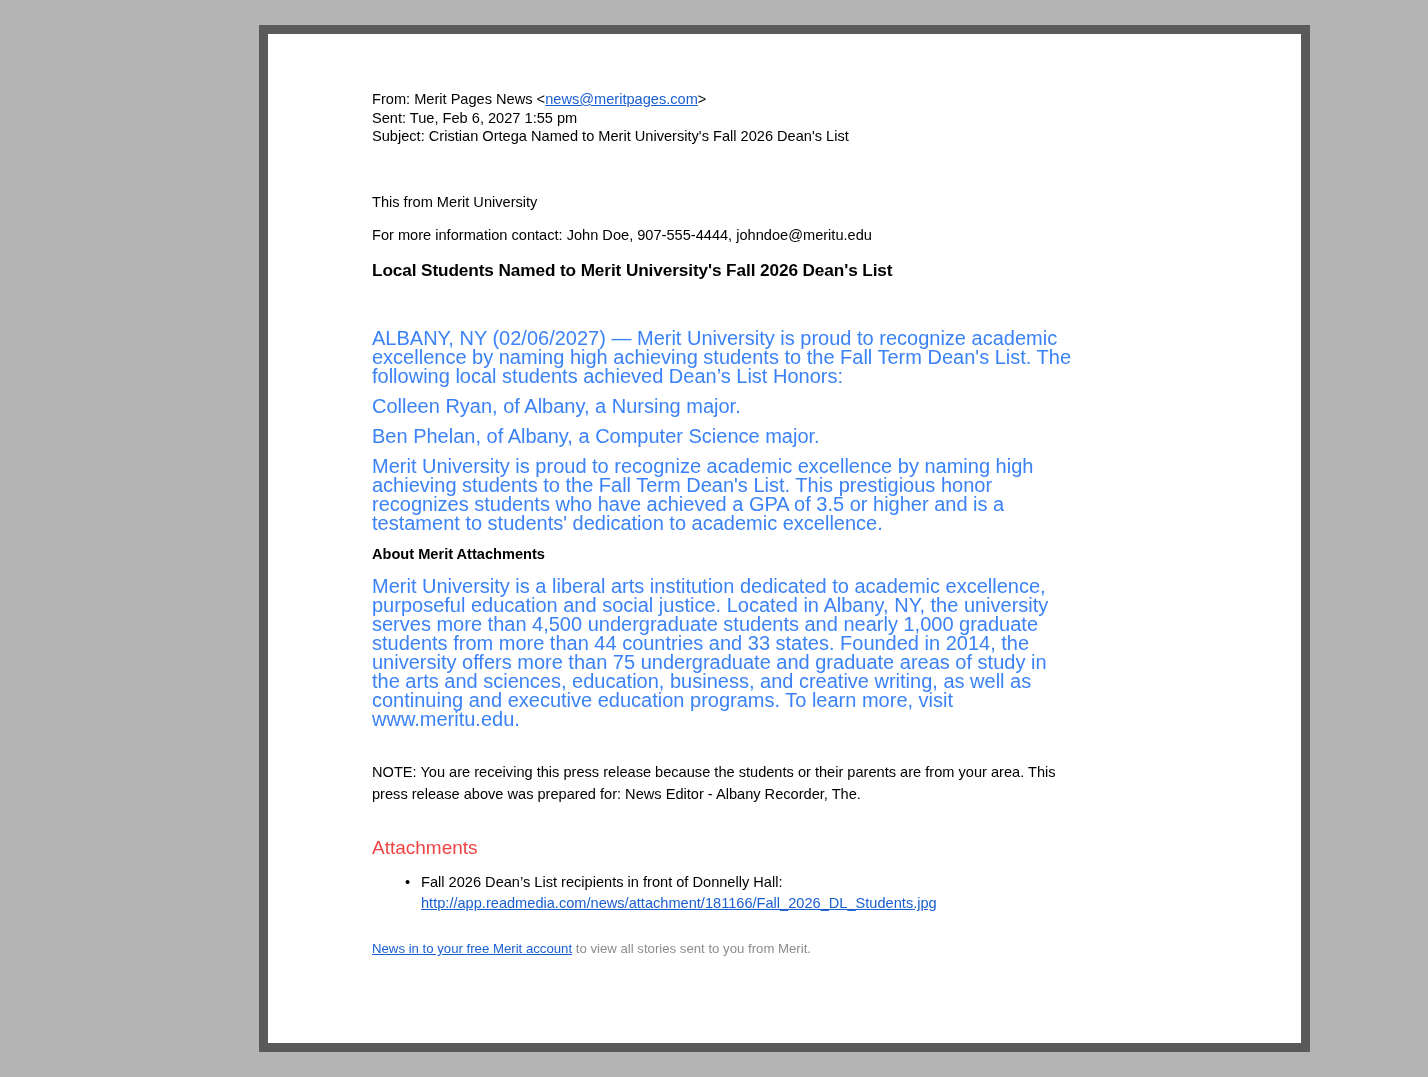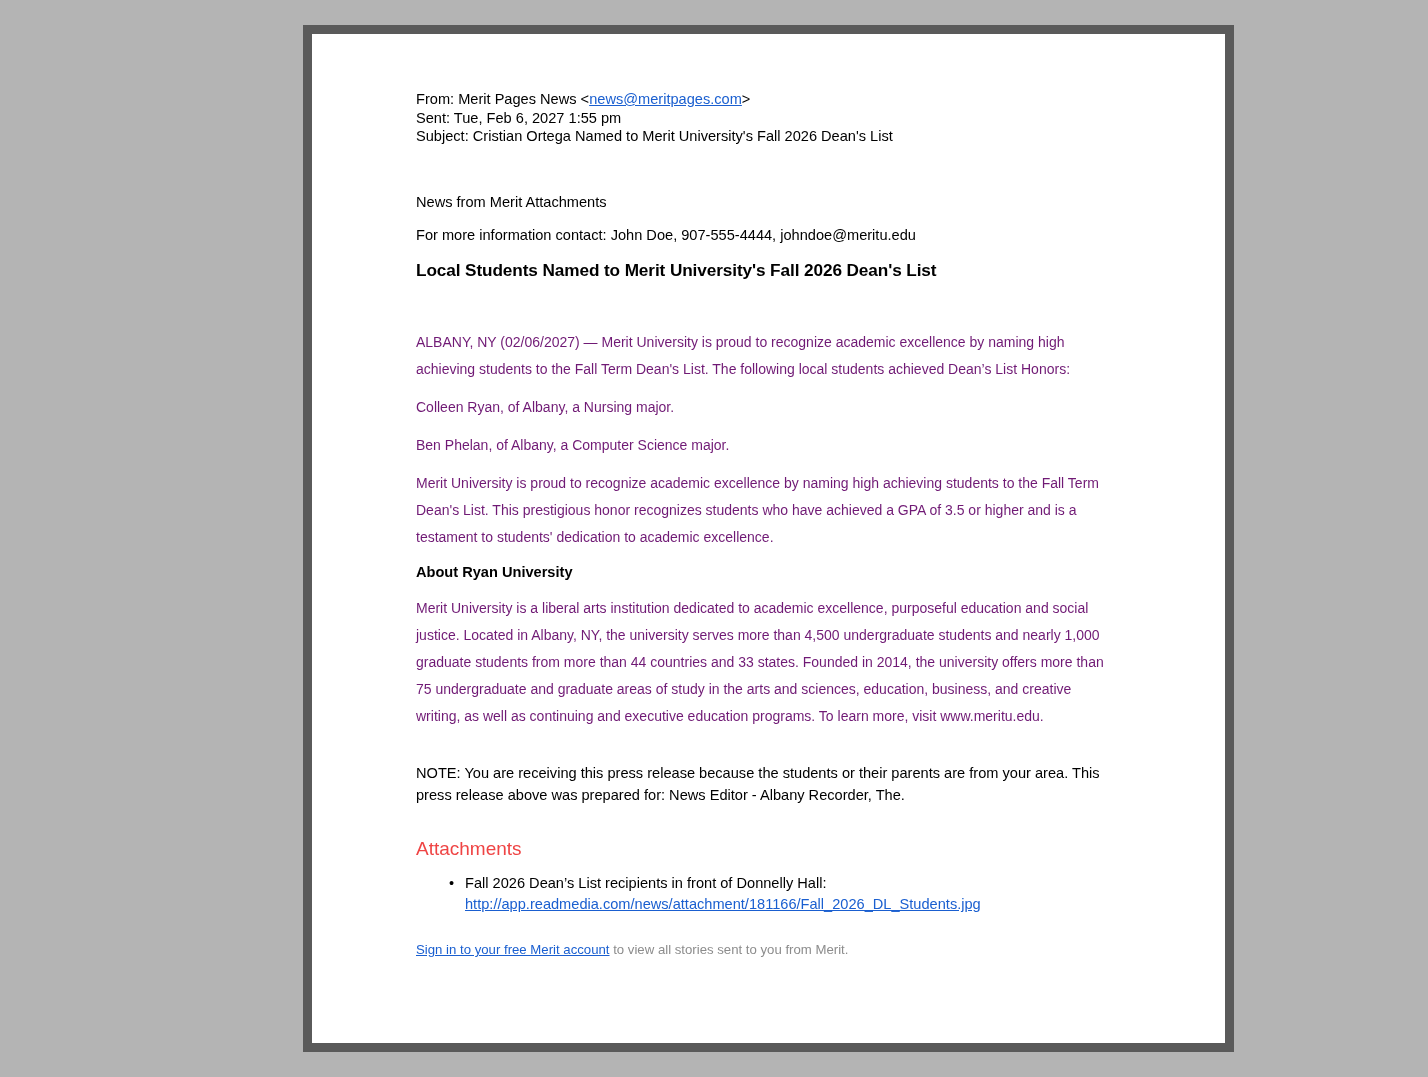--- a/index.html
+++ b/index.html
@@ -11,26 +11,25 @@
     height: 1077px;
     background: #b4b4b4;
     font-family: "Liberation Sans", sans-serif;
     overflow: hidden;
   }
 
   .page-frame {
     position: absolute;
     left: 259px;
     top: 25px;
-    width: 931px;
+    width: 1051px;
     height: 1027px;
     background: #ffffff;
     border: 9px solid #5a5a5a;
     box-sizing: border-box;
-    margin-left: 44px;
   }
 
   .doc-body {
     position: absolute;
     left: 104px;
     top: 56px;
     width: 700px;
   }
 
   
@@ -66,23 +65,23 @@
 
   .headline {
     font-size: 17.2px;
     font-weight: bold;
     line-height: 22px;
     color: #000000;
     letter-spacing: -0.1px;
   }
 
   p.para {
-    font-size: 14px;
-    line-height: 27px;
-    color: #701a75;
+    font-size: 20px;
+    line-height: 19px;
+    color: #3b82f6;
     margin: 0 0 11px 0;
   }
 
   .subhead {
     font-size: 14.6px;
     font-weight: bold;
     line-height: 21.8px;
     color: #000000;
     margin: 0 0 11px 0;
   }
@@ -143,49 +142,49 @@
       <div class="hdr-line"><span>From: Merit Pages News &lt;</span><a class="link" href="#">news@meritpages.com</a><span>&gt;</span></div>
 
 
       <div class="hdr-line">Sent: Tue, Feb 6, 2027 1:55 pm</div>
 
       <div class="hdr-line">Subject: Cristian Ortega Named to Merit University's Fall 2026 Dean's List</div>
     </div>
 
     <div class="spacer-lg"></div>
 
-    <div class="meta-line">News from Merit Attachments</div>
+    <div class="meta-line">This from Merit University</div>
 
     <div class="meta-line">For more information contact: John Doe, 907-555-4444, johndoe@meritu.edu</div>
 
     <div class="headline">Local Students Named to Merit University's Fall 2026 Dean's List</div>
 
     <div class="spacer-headline"></div>
 
     <p class="para">ALBANY, NY (02/06/2027) — Merit University is proud to recognize academic excellence by naming high achieving students to the Fall Term Dean's List. The following local students achieved Dean’s List Honors:</p>
 
     <p class="para">Colleen Ryan, of Albany, a Nursing major.</p>
     <p class="para">Ben Phelan, of Albany, a Computer Science major.</p>
 
     <p class="para">Merit University is proud to recognize academic excellence by naming high achieving students to the Fall Term Dean's List. This prestigious honor recognizes students who have achieved a GPA of 3.5 or higher and is a testament to students' dedication to academic excellence.</p>
 
-    <div class="subhead">About Ryan University</div>
+    <div class="subhead">About Merit Attachments</div>
 
     <p class="para">Merit University is a liberal arts institution dedicated to academic excellence, purposeful education and social justice. Located in Albany, NY, the university serves more than 4,500 undergraduate students and nearly 1,000 graduate students from more than 44 countries and 33 states. Founded in 2014, the university offers more than 75 undergraduate and graduate areas of study in the arts and sciences, education, business, and creative writing, as well as continuing and executive education programs. To learn more, visit www.meritu.edu.</p>
 
     <div class="spacer-note"></div>
 
     <p class="note-para">NOTE: You are receiving this press release because the students or their parents are from your area. This press release above was prepared for: News Editor - Albany Recorder, The.</p>
 
     <div class="spacer-attach"></div>
 
     <div class="attachments-label">Attachments</div>
 
     <ul class="attach-list">
       <li><span>Fall 2026 Dean’s List recipients in front of Donnelly Hall: </span><a class="link" href="#">http://app.readmedia.com/news/attachment/181166/Fall_2026_DL_Students.jpg</a></li>
     </ul>
 
     <div class="spacer-footer"></div>
 
-    <div class="footer-line"><a class="signin" href="#">Sign in to your free Merit account</a><span> to view all stories sent to you from Merit.</span></div>
+    <div class="footer-line"><a class="signin" href="#">News in to your free Merit account</a><span> to view all stories sent to you from Merit.</span></div>
 
   </div>
 </div>
 
 </body></html>

